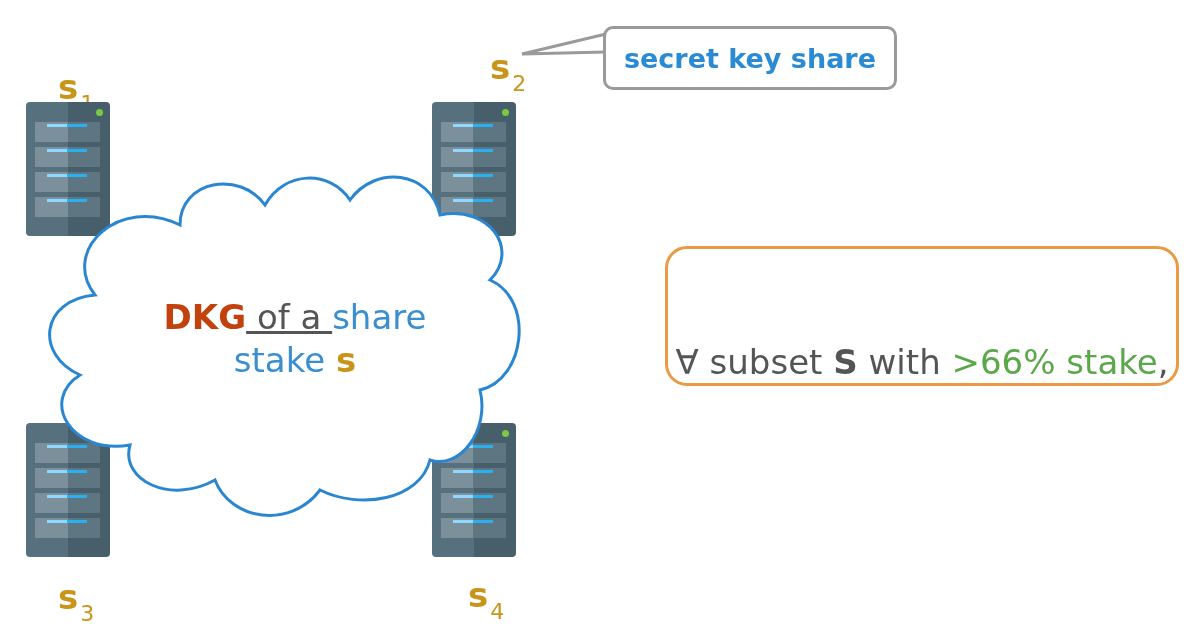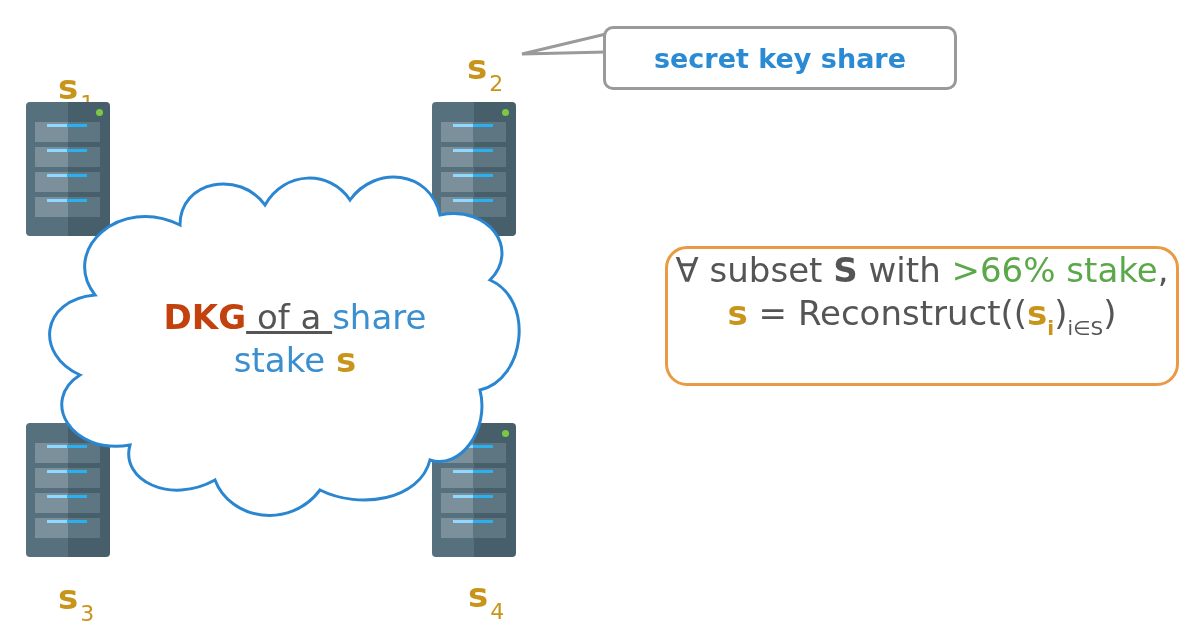--- a/index.html
+++ b/index.html
@@ -8,43 +8,43 @@
   .abs { position:absolute; }
   .label { color:#c8951a; font-weight:bold; font-size:34px; line-height:1; }
   .label sub { font-size:22px; font-weight:normal; vertical-align:-12px; margin-left:2px; }
   .server { position:absolute; width:84px; height:134px; border-radius:4px;
             background:linear-gradient(to right,#56707e 0,#56707e 50%,#465f6b 50%,#465f6b 100%); overflow:hidden; }
   .server .led { position:absolute; right:7px; top:7px; width:7px; height:7px; border-radius:50%; background:#7ac943; }
   .server .slot { position:absolute; left:9px; width:65px; height:20px;
                   background:linear-gradient(to right,#7b909b 0,#7b909b 50%,#5e7681 50%,#5e7681 100%); }
   .server .slot i { position:absolute; left:12px; top:2px; width:40px; height:3px;
                     background:linear-gradient(to right,#8fd8ff 0,#8fd8ff 50%,#2ab0f0 50%,#2ab0f0 100%); }
-  .callout { position:absolute; left:603px; top:26px; width:354px; height:64px;
+  .callout { position:absolute; left:603px; top:26px; width:294px; height:64px;
              border:3px solid #9a9a9a; border-radius:10px; background:#fff; box-sizing:border-box;
              display:flex; align-items:center; justify-content:center;
              color:#2a8ad4; font-weight:bold; font-size:27px; }
   .formula { position:absolute; left:665px; top:246px; width:514px; height:140px;
              border:3px solid #ea9a44; border-radius:22px; box-sizing:border-box;
-             display:flex; flex-direction:column; align-items:center; justify-content:flex-start;
+             display:flex; flex-direction:column; align-items:center; justify-content:flex-end;
              font-size:34px; color:#555; line-height:1.25; }
   .formula .green { color:#5aa84a; }
   .formula .gold { color:#c8951a; font-weight:bold; }
   .formula .bold { font-weight:bold; }
   .formula sub { font-size:20px; vertical-align:-10px; }
   .cloudtext { position:absolute; left:110px; top:296px; width:370px; text-align:center;
                font-size:34px; color:#3a8fd0; line-height:1.25; }
   .cloudtext .dkg { font-weight:bold; color:#c2410c; }
   .cloudtext .dark { color:#555;text-decoration:underline; }
   .cloudtext .gold { color:#c8951a; font-weight:bold; }
 </style>
 </head>
 <body>
 
 <div class="abs label" style="left:58px;top:52px;margin-top:18px;"><span>s</span><sub>1</sub></div>
-<div class="abs label" style="left:467px;top:50px;"><span>s</span><sub>2</sub></div>
+<div class="abs label" style="left:490px;top:50px;"><span>s</span><sub>2</sub></div>
 <div class="abs label" style="left:58px;top:580px;"><span>s</span><sub>3</sub></div>
 <div class="abs label" style="left:468px;top:578px;"><span>s</span><sub>4</sub></div>
 
 <div class="server" style="left:26px;top:102px;">
   <div class="led"></div>
   <div class="slot" style="top:20px">
       <i></i>
     </div>
     <div class="slot" style="top:45px">
       <i></i>
@@ -112,14 +112,13 @@
 
 <svg class="abs" style="left:518px;top:30px" width="92" height="30">
   <path d="M88,4 L4,24 L88,22" fill="#fff" stroke="#9a9a9a" stroke-width="3"></path>
 </svg>
 <div class="callout">
     <span>secret key share</span>
   </div>
 
 <div class="formula">
   <div><span>∀</span><span> subset </span><span class="bold">S</span><span> with </span><span class="green">&gt;66% stake</span><span>,</span></div>
-  <div><span class="gold">s</span><span> = Reconstruct((</span><span class="gold">s</span><sub class="gold">i</sub><span>)</span><sub>i∈S</sub><span>)</span></div>
 </div>
 
 </body></html>

